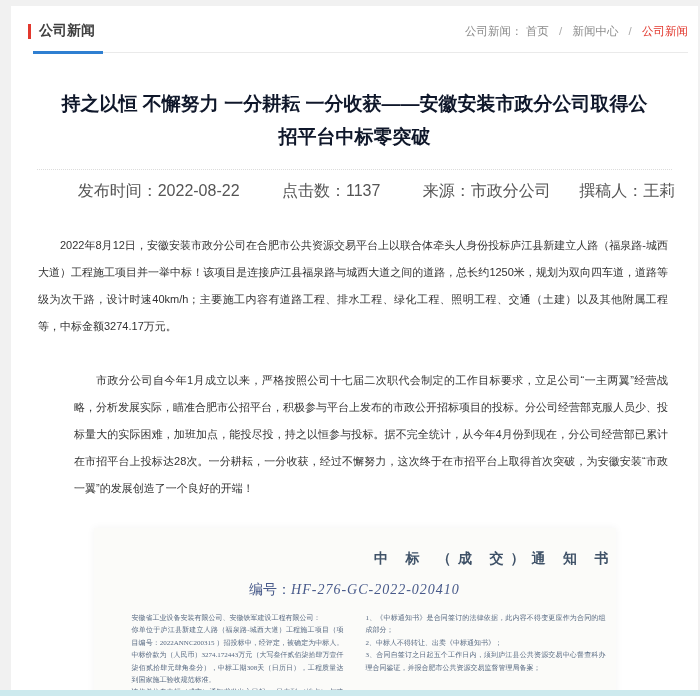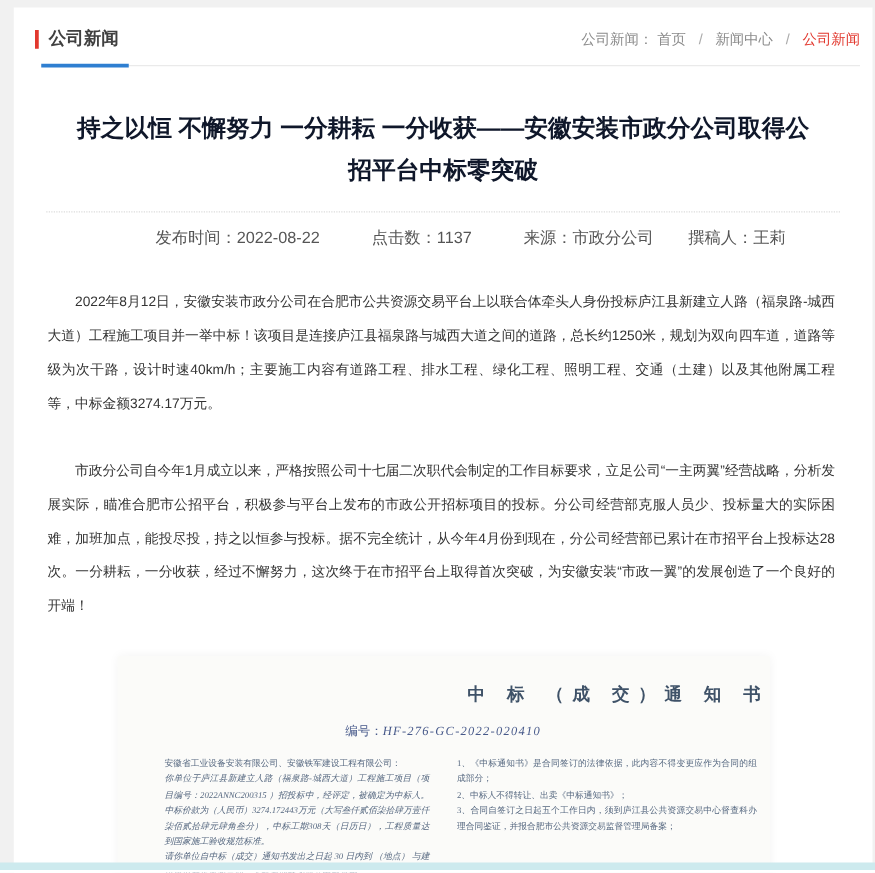--- a/index.html
+++ b/index.html
@@ -21,40 +21,40 @@
   .breadcrumb a { color:#8b8b8b; text-decoration:none; }
   .breadcrumb .sep { margin:0 7px; color:#aaa; }
   .breadcrumb .current { color:#e2382e; }
 
   .divider { margin:12px 10px 0 22px; border-top:1px solid #eaeaea; position:relative; }
   .divider .blue-seg { position:absolute; left:0; top:-2px; width:70px; height:3px; background:#2f7fd1; }
 
   
   .article-title { margin:34px 42px 0 42px; text-align:center; font-size:19px; line-height:33px; font-weight:bold; color:#0f172a; }
   .dotted-rule { margin:16px 26px 0 26px; border-top:1px dotted #dcdcdc; }
-  .meta { margin-top:11px; text-align:center; font-size:13px; color:#555;margin-left:44px; }
+  .meta { margin-top:11px; text-align:center; font-size:16px; color:#555;margin-left:44px; }
   .meta .group { margin:0 12px; }
   .meta .gap-lg { margin-right:26px; }
 
   .article-body { padding:0 30px 0 27px; margin-top:30px; }
   .article-body p { font-size:11px; line-height:27px; color:#333; text-align:justify; text-indent:2em; }
-  .article-body p + p { margin-top:27px; }
+  .article-body p + p { margin-top:27px;margin-left:36px; }
 
   
   .notice-doc { width:522px; height:240px; margin:26px auto 0; background:#fbfbf9;
                 box-shadow:0 0 8px rgba(0,0,0,0.05); position:relative;
                 font-family:"Liberation Serif", serif; color:#566880; }
   .doc-title { padding-top:22px; text-align:right; font-size:14px; font-weight:bold; letter-spacing:7px; color:#3f5268; }
-  .doc-serial { margin-top:13px; text-align:center; font-size:10px; color:#47598a; }
+  .doc-serial { margin-top:13px; text-align:center; font-size:14px; color:#47598a; }
   .doc-serial .hand { font-style:italic; letter-spacing:1px; }
   .doc-cols { display:flex; gap:22px; padding:13px 10px 0 38px; }
   .doc-left  { width:212px; font-size:7px; line-height:12.4px; text-align:justify; }
   .doc-right { flex:1; font-size:7px; line-height:12.4px; text-align:justify; }
   .doc-left p.ind, .doc-right p { text-indent:0; }
-  .doc-left .ind { text-indent:2em;font-style:italic; }
+  .doc-left .ind { text-indent:2em; }
   .doc-right .rule-head { margin-top:11px; }
 
   
   .footer-band { position:absolute; left:0; right:0; bottom:0; height:8px; z-index:50; }
   .footer-band .teal { height:6px; background:#cdeaee; }
   .footer-band .white { height:2px; background:#ffffff; }
 </style>
 </head>
 <body>
 

